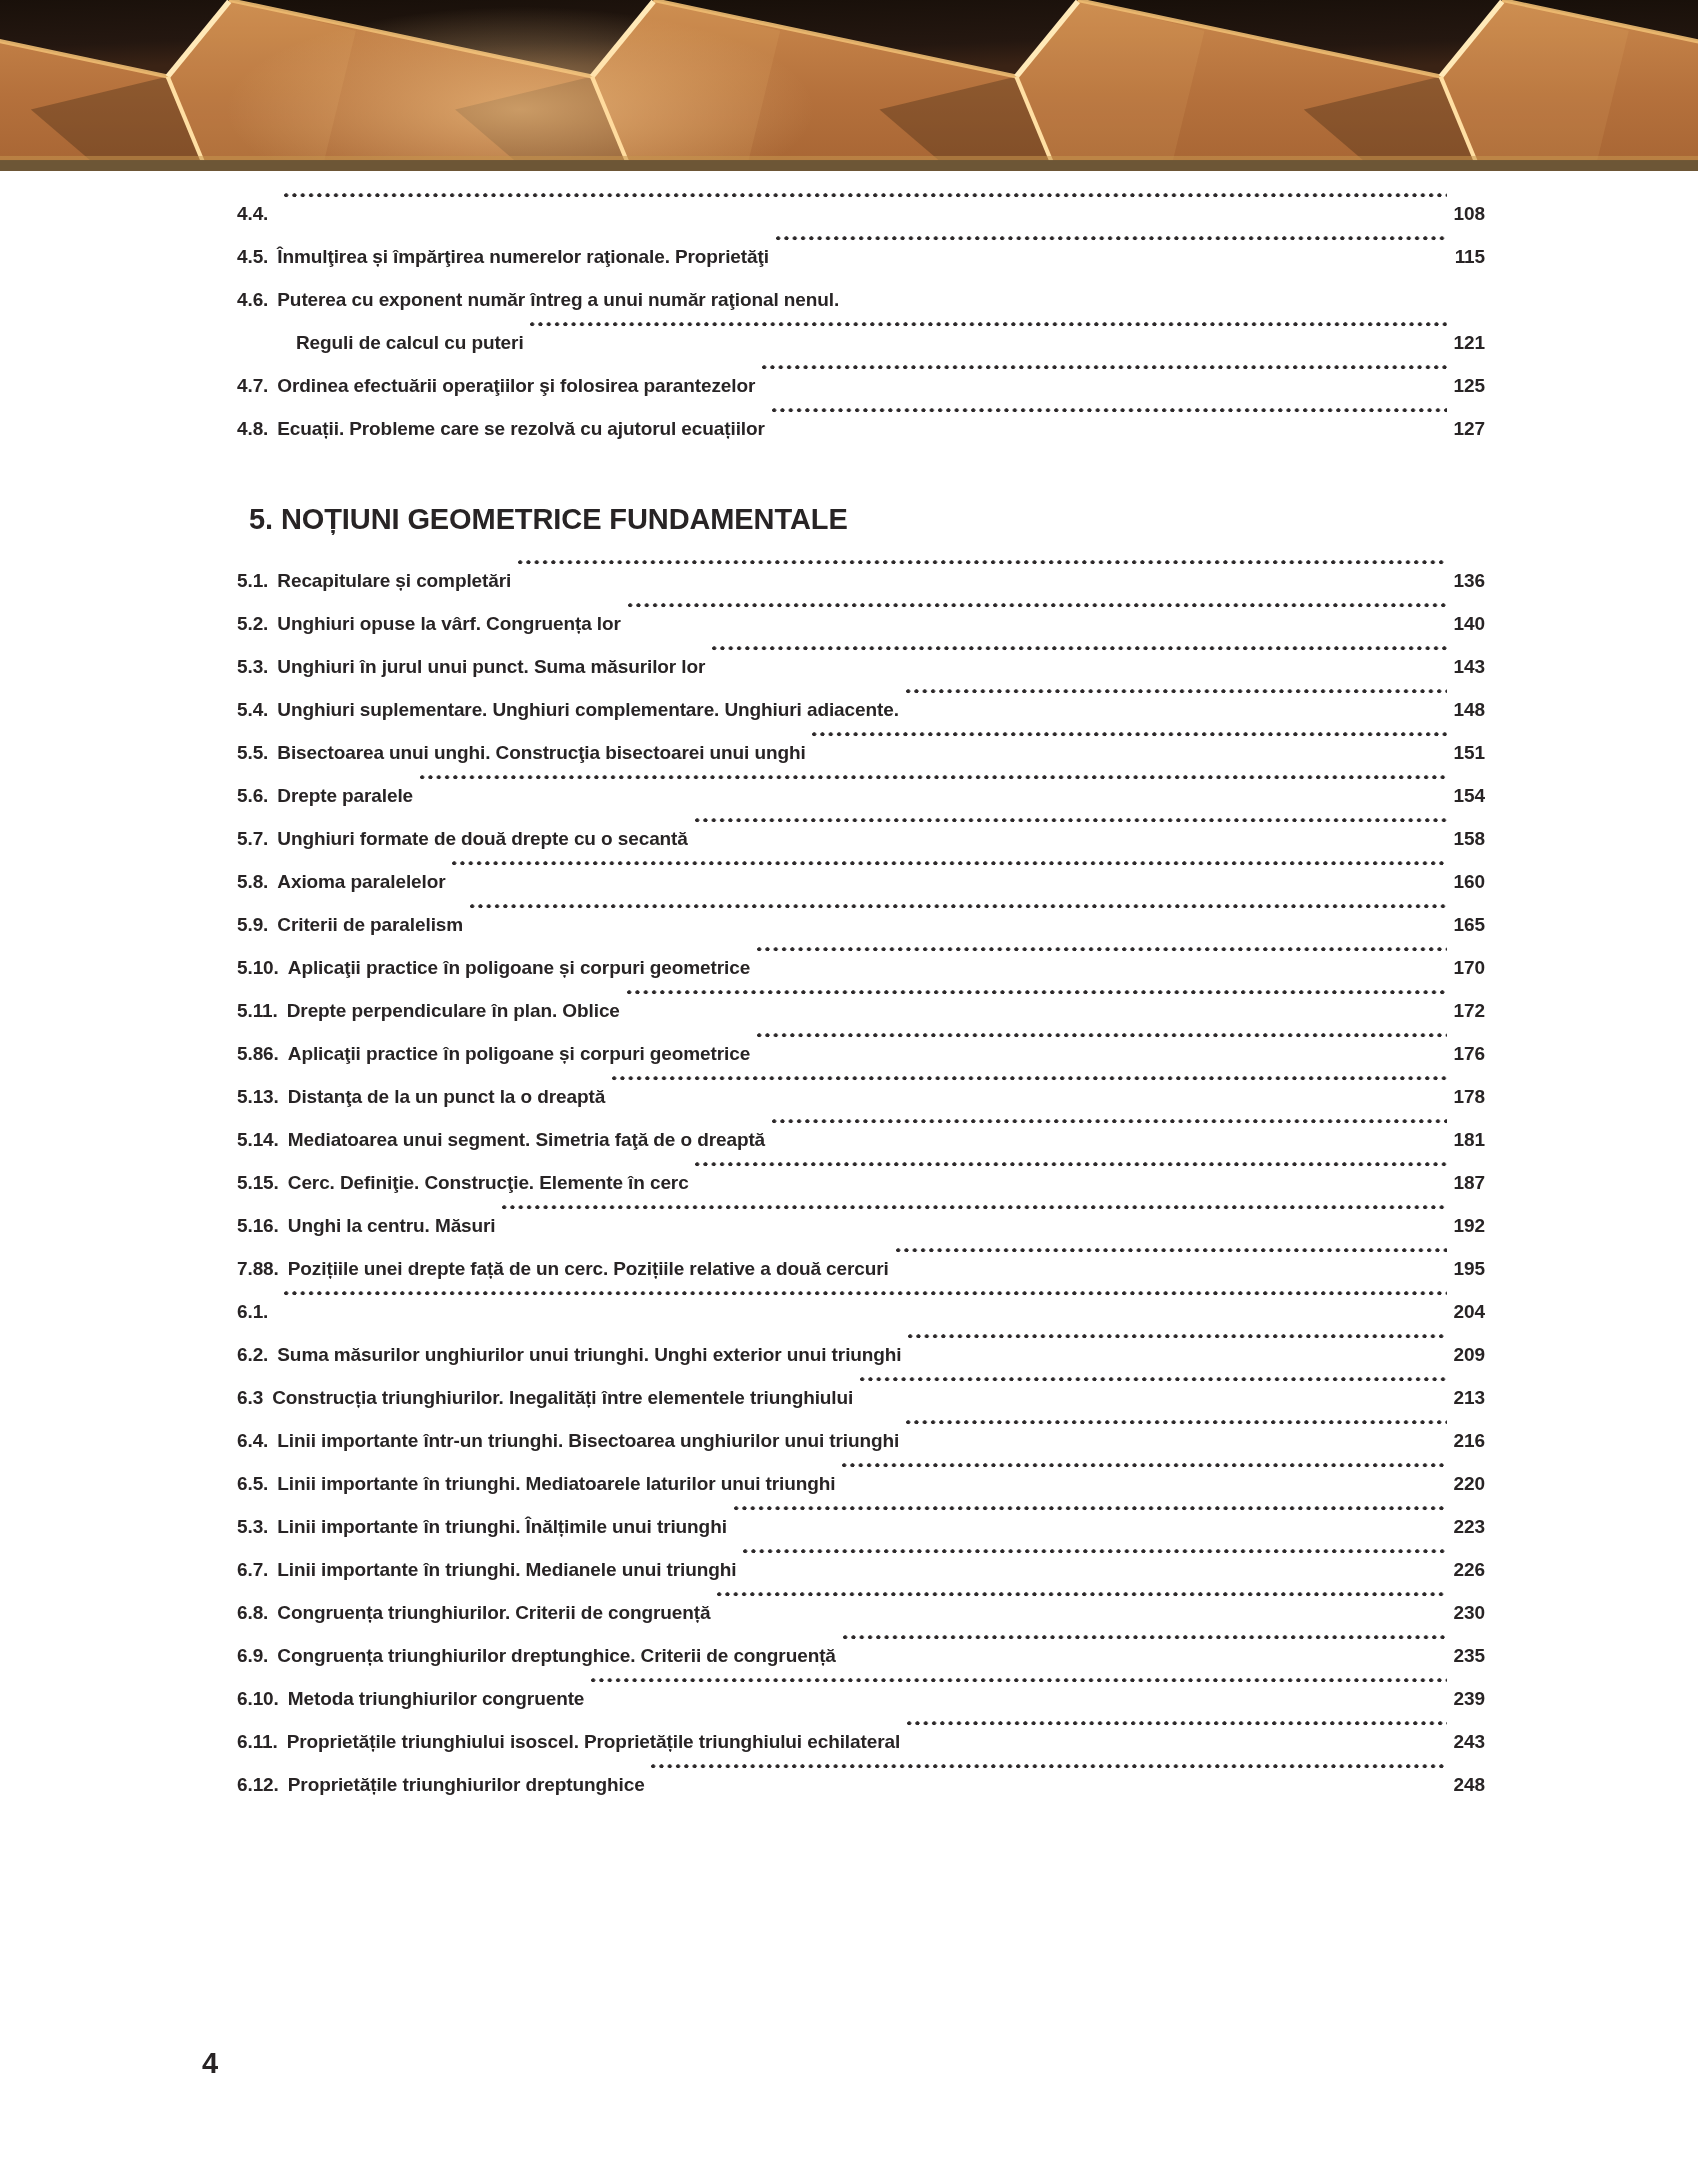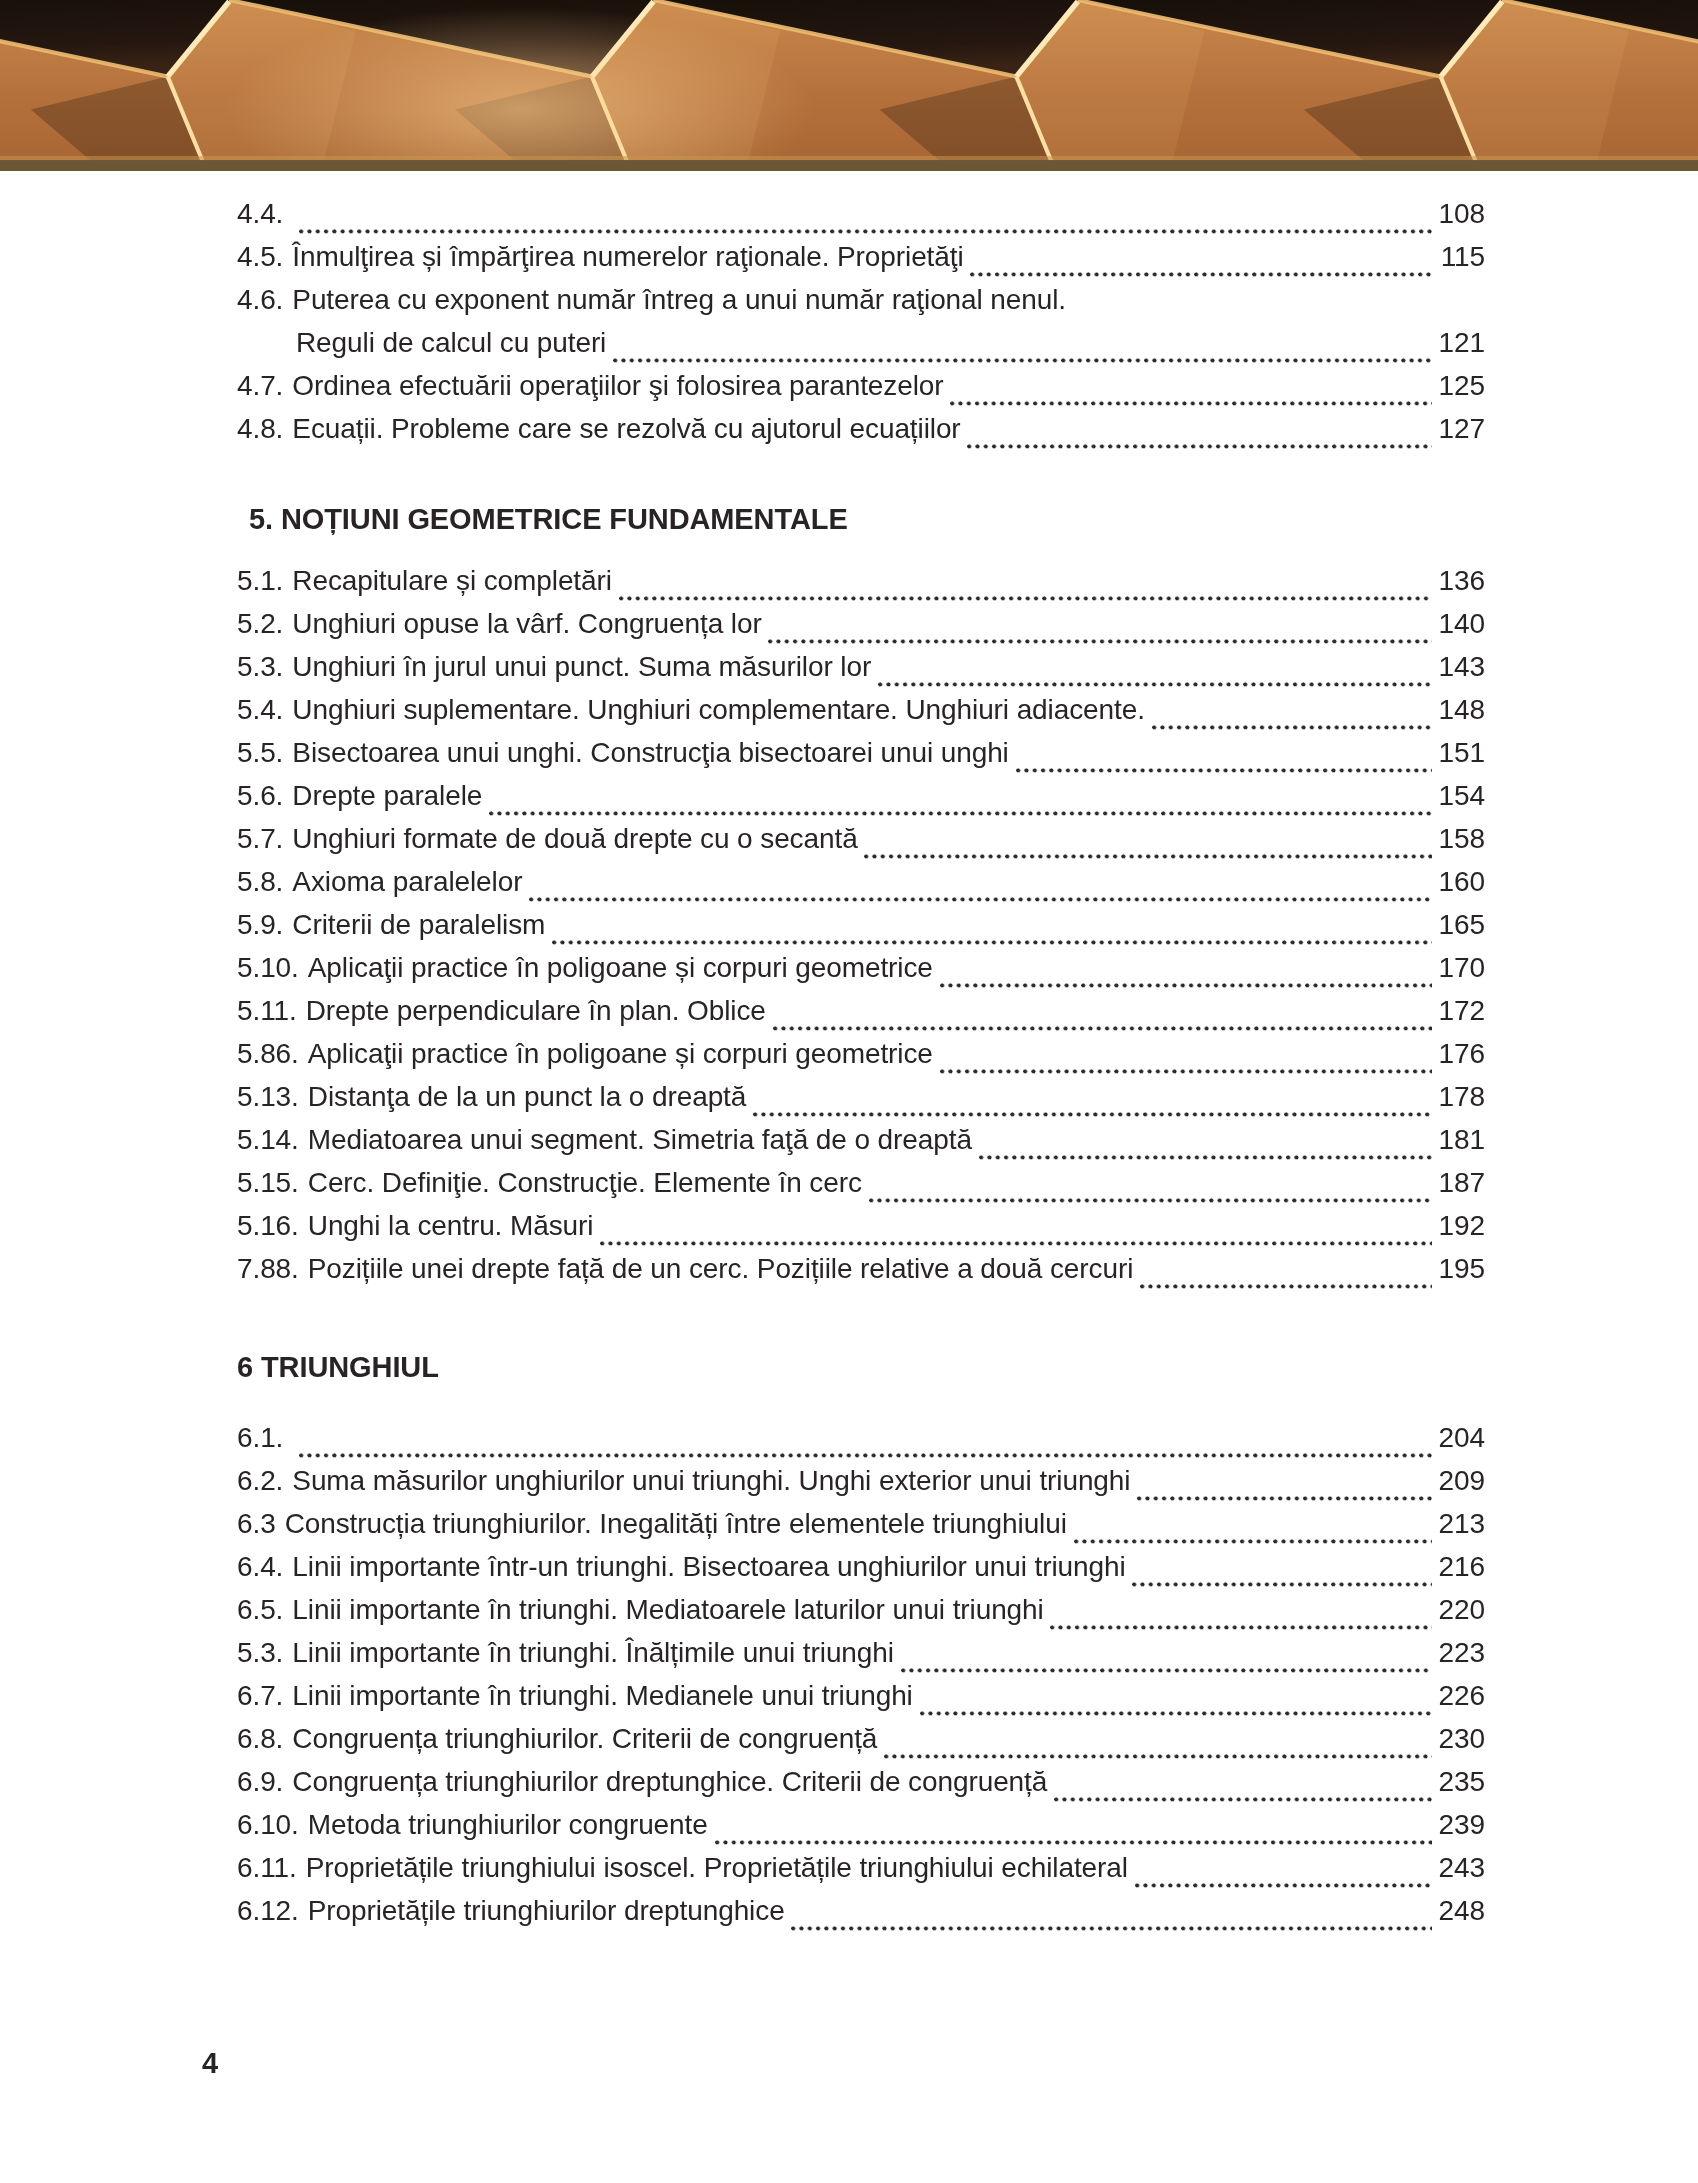--- a/index.html
+++ b/index.html
@@ -16,25 +16,26 @@
     display: block; line-height: 0;
   }
   .header-art svg { display: block; }
 
   .toc {
     padding: 20.5px 0 0 237px;
     width: 1248px;
   }
   .toc-row {
     display: flex;
-    align-items: flex-end;
+    align-items: flex-start;
     line-height: 43px;
-    font-size: 28px;
+    font-size: 19px;
     letter-spacing: -0.1px;
     white-space: nowrap;
+    font-weight: bold;
   }
   .toc-row .num { margin-right: 9px; }
   .toc-row.cont { padding-left: 59px; }
   .dots {
     flex: 1 1 auto;
     min-width: 19px;
     height: 6.2px;
     margin: 0 6.8px 0 6.8px;
     background-image: radial-gradient(circle at 2.2px 3.4px, #2c2829 1.8px, rgba(0,0,0,0) 2.3px);
     background-size: 8.3px 6.2px;
@@ -239,21 +240,20 @@
     <span class="pg">192</span>
   </div>
         <div class="toc-row">
     <span class="num">7.88.</span>
     <span class="title">Pozițiile unei drepte față de un cerc. Pozițiile relative a două cercuri</span>
     <span class="dots"></span>
     <span class="pg">195</span>
   </div>
       </div>
       <div class="section">
-        <h2 class="section-heading">6 TRIUNGHIUL</h2>
         <div class="toc-row">
     <span class="num">6.1.</span>
     <span class="dots"></span>
     <span class="pg">204</span>
   </div>
         <div class="toc-row">
     <span class="num">6.2.</span>
     <span class="title">Suma măsurilor unghiurilor unui triunghi. Unghi exterior unui triunghi</span>
     <span class="dots"></span>
     <span class="pg">209</span>

